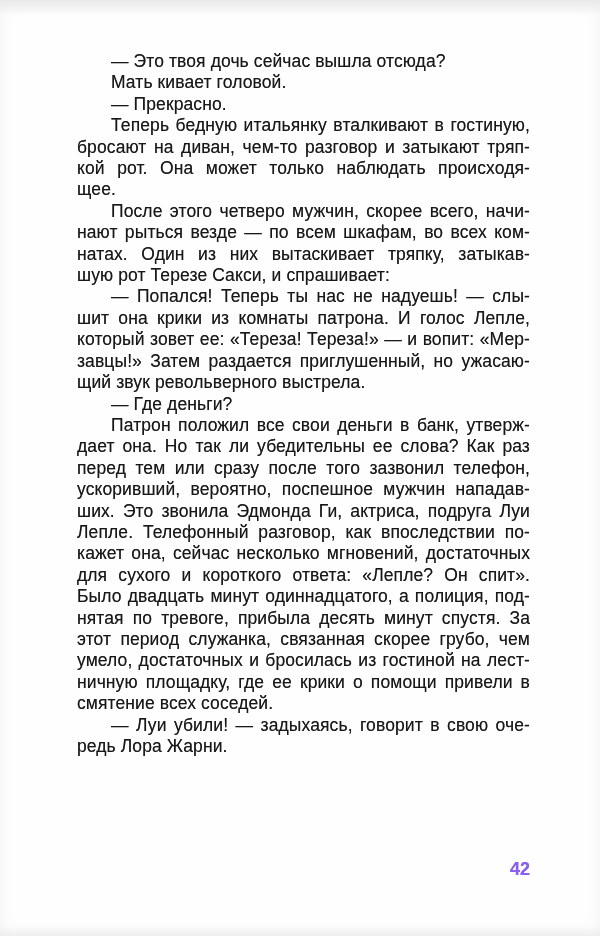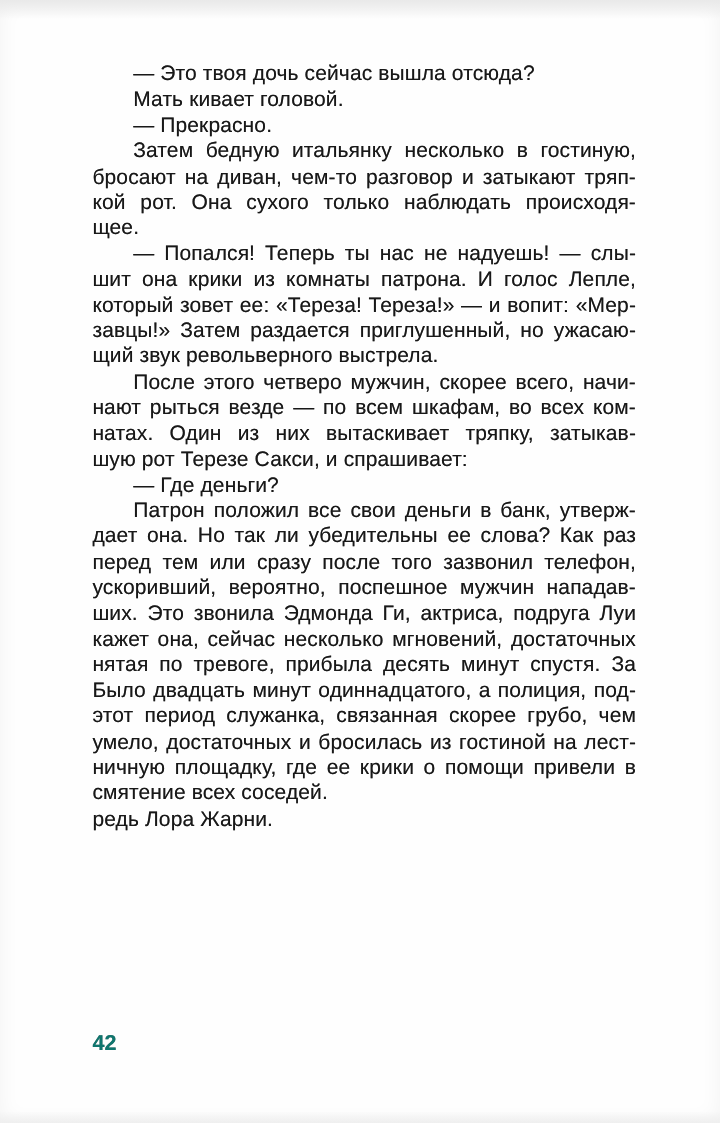--- a/index.html
+++ b/index.html
@@ -53,75 +53,78 @@
     text-align-last: justify;
   }
   .line.first {
     text-indent: 34px;
   }
   .page-num {
     position: absolute;
     left: 77px;
     top: 859px;
     width: 453px;
-    text-align: left;
+    text-align: right;
     font-size: 18px;
     font-weight: 700;
-    color: #0f766e;
+    color: #8b5cf6;
     text-shadow: 0 0 0.5px rgba(0,0,0,0.5);
   }
 </style>
 </head>
 <body>
 
 <div class="page">
   <div class="textblock">
       <div>
         <div class="line first">— Это твоя дочь сейчас вышла отсюда?</div>
       </div>
       <div>
         <div class="line first">Мать кивает головой.</div>
       </div>
       <div>
         <div class="line first">— Прекрасно.</div>
       </div>
       <div>
-        <div class="line first just">Затем бедную итальянку несколько в гостиную,</div>
+        <div class="line first just">Теперь бедную итальянку вталкивают в гостиную,</div>
         <div class="line just">бросают на диван, чем-то разговор и затыкают тряп-</div>
-        <div class="line just">кой рот. Она сухого только наблюдать происходя-</div>
+        <div class="line just">кой рот. Она может только наблюдать происходя-</div>
         <div class="line">щее.</div>
+      </div>
+      <div>
+        <div class="line first just">После этого четверо мужчин, скорее всего, начи-</div>
+        <div class="line just">нают рыться везде — по всем шкафам, во всех ком-</div>
+        <div class="line just">натах. Один из них вытаскивает тряпку, затыкав-</div>
+        <div class="line">шую рот Терезе Сакси, и спрашивает:</div>
       </div>
       <div>
         <div class="line first just">— Попался! Теперь ты нас не надуешь! — слы-</div>
         <div class="line just">шит она крики из комнаты патрона. И голос Лепле,</div>
         <div class="line just">который зовет ее: «Тереза! Тереза!» — и вопит: «Мер-</div>
         <div class="line just">завцы!» Затем раздается приглушенный, но ужасаю-</div>
         <div class="line">щий звук револьверного выстрела.</div>
-      </div>
-      <div>
-        <div class="line first just">После этого четверо мужчин, скорее всего, начи-</div>
-        <div class="line just">нают рыться везде — по всем шкафам, во всех ком-</div>
-        <div class="line just">натах. Один из них вытаскивает тряпку, затыкав-</div>
-        <div class="line">шую рот Терезе Сакси, и спрашивает:</div>
       </div>
       <div>
         <div class="line first">— Где деньги?</div>
       </div>
       <div>
         <div class="line first just">Патрон положил все свои деньги в банк, утверж-</div>
         <div class="line just">дает она. Но так ли убедительны ее слова? Как раз</div>
         <div class="line just">перед тем или сразу после того зазвонил телефон,</div>
         <div class="line just">ускоривший, вероятно, поспешное мужчин нападав-</div>
         <div class="line just">ших. Это звонила Эдмонда Ги, актриса, подруга Луи</div>
+        <div class="line just">Лепле. Телефонный разговор, как впоследствии по-</div>
         <div class="line just">кажет она, сейчас несколько мгновений, достаточных</div>
+        <div class="line just">для сухого и короткого ответа: «Лепле? Он спит».</div>
+        <div class="line just">Было двадцать минут одиннадцатого, а полиция, под-</div>
         <div class="line just">нятая по тревоге, прибыла десять минут спустя. За</div>
-        <div class="line just">Было двадцать минут одиннадцатого, а полиция, под-</div>
         <div class="line just">этот период служанка, связанная скорее грубо, чем</div>
         <div class="line just">умело, достаточных и бросилась из гостиной на лест-</div>
         <div class="line just">ничную площадку, где ее крики о помощи привели в</div>
         <div class="line">смятение всех соседей.</div>
       </div>
       <div>
+        <div class="line first just">— Луи убили! — задыхаясь, говорит в свою оче-</div>
         <div class="line">редь Лора Жарни.</div>
       </div>
     </div>
   <div class="page-num">42</div>
 </div>
 
 </body></html>

